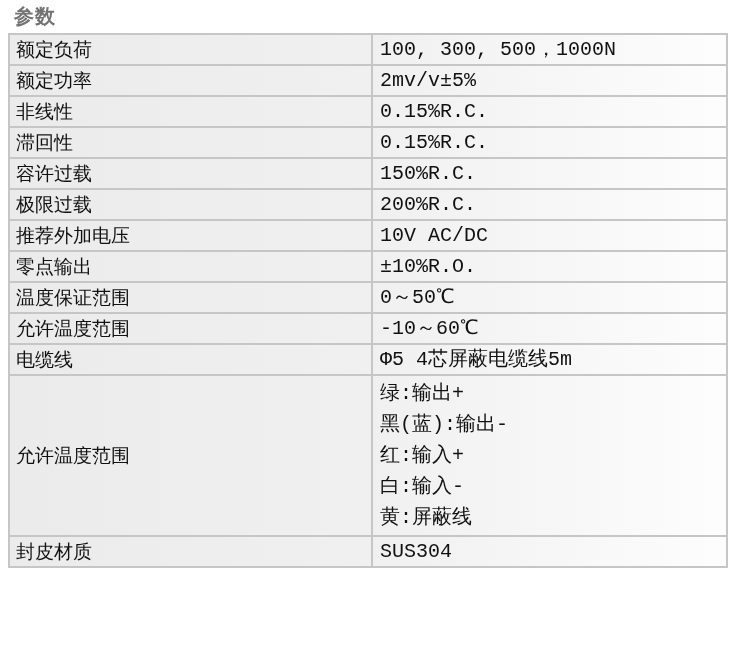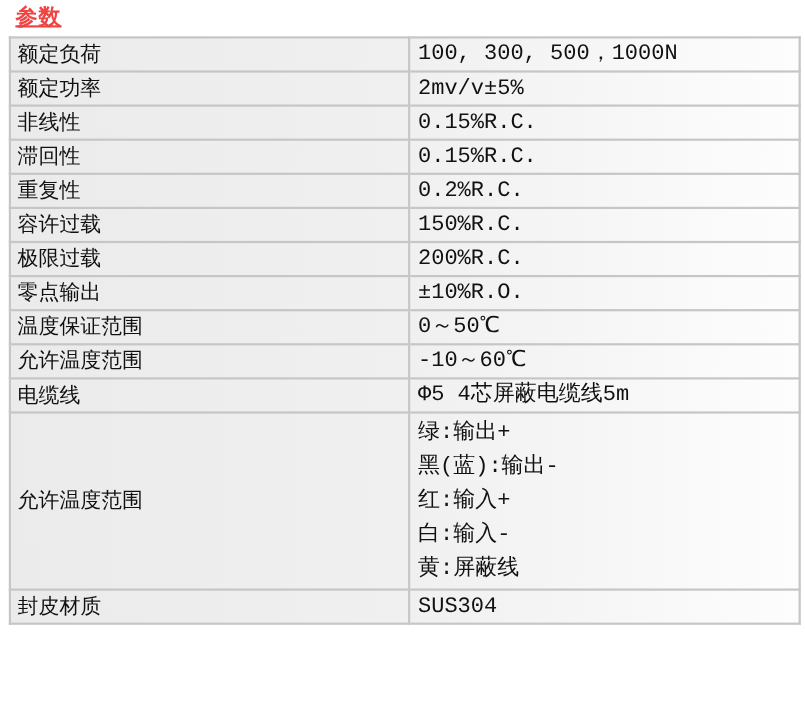--- a/index.html
+++ b/index.html
@@ -47,21 +47,21 @@
   }
   td.value-cell .value-line {
     line-height: 31px;
     height: 31px;
     font-family: Liberation Mono, monospace;
   }
 </style>
 </head>
 <body>
 
-<div class="page-title" style="color: #ef4444; text-decoration: underline;">参数</div>
+<div class="page-title" style="color: #737373;">参数</div>
 
 <table class="spec-table">
   <tbody id="rows">
   <tr>
     <td class="label-cell">额定负荷</td>
     <td class="value-cell">100, 300, 500，1000N</td>
   </tr>
 
   <tr>
     <td class="label-cell">额定功率</td>
@@ -71,35 +71,35 @@
   <tr>
     <td class="label-cell">非线性</td>
     <td class="value-cell">0.15%R.C.</td>
   </tr>
 
   <tr>
     <td class="label-cell">滞回性</td>
     <td class="value-cell">0.15%R.C.</td>
   </tr>
 
-  <tr>
-    <td class="label-cell">重复性</td>
-    <td class="value-cell">0.2%R.C.</td>
-  </tr>
 
   <tr>
     <td class="label-cell">容许过载</td>
     <td class="value-cell">150%R.C.</td>
   </tr>
 
   <tr>
     <td class="label-cell">极限过载</td>
     <td class="value-cell">200%R.C.</td>
   </tr>
 
+  <tr>
+    <td class="label-cell">推荐外加电压</td>
+    <td class="value-cell">10V AC/DC</td>
+  </tr>
 
 
   <tr>
     <td class="label-cell">零点输出</td>
     <td class="value-cell">±10%R.O.</td>
   </tr>
 
   <tr>
     <td class="label-cell">温度保证范围</td>
     <td class="value-cell">0～50℃</td>

